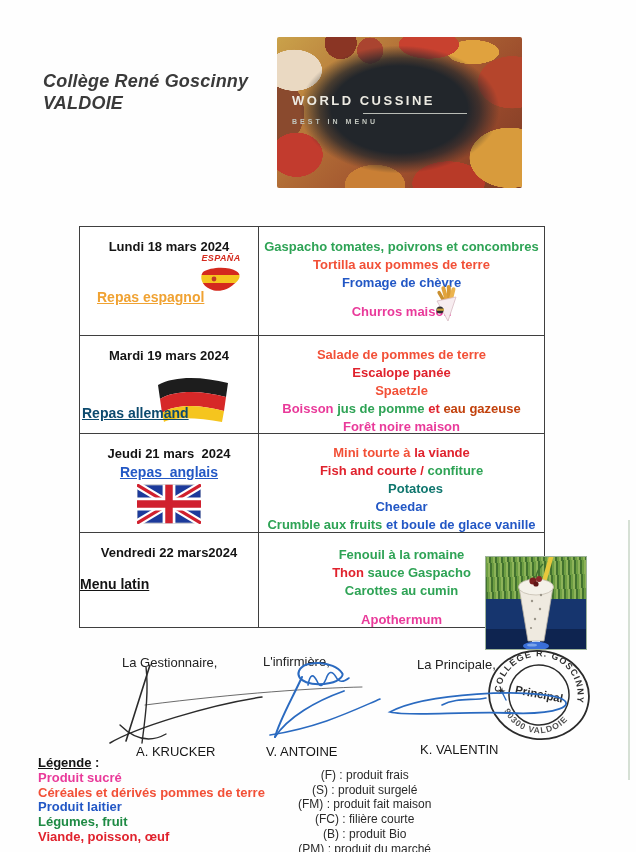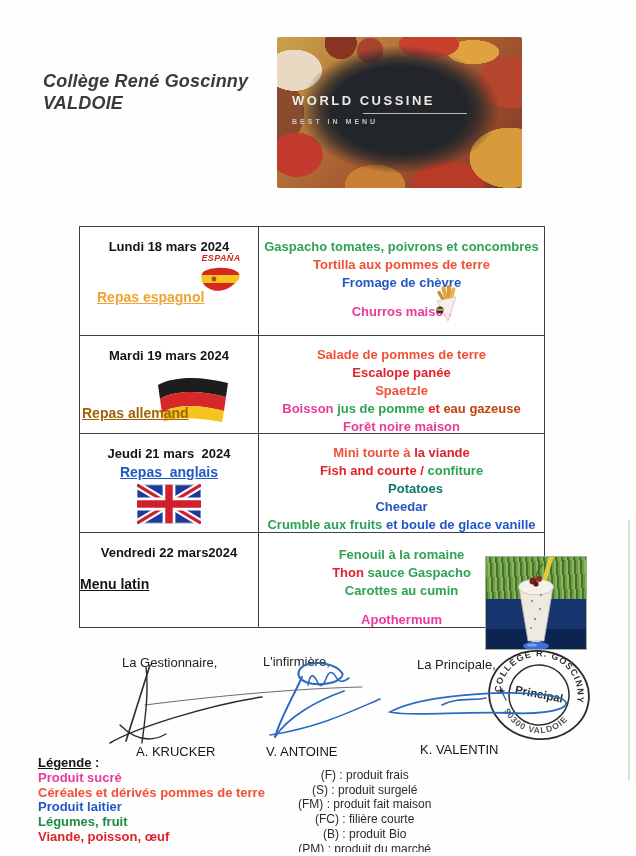--- a/index.html
+++ b/index.html
@@ -149,21 +149,21 @@
     <div class="menu-row r1">
       <div class="cell-left">
         <div class="date">Mardi 19 mars 2024</div>
         <div class="de-flag">
           <svg width="88" height="50" viewBox="0 0 88 50">
             <path d="M10,13 C28,3 56,5 80,11 L78,25 C56,19 28,17 12,27 Z" fill="#1d1d1d"></path>
             <path d="M12,27 C28,17 56,19 78,25 L76,39 C54,33 28,31 14,41 Z" fill="#d62828"></path>
             <path d="M14,41 C28,31 54,33 76,39 L74,50 C52,46 27,44 16,50 Z" fill="#f5c51e"></path>
           </svg>
         </div>
-        <div class="meal-label lbl-de" style="color: #a16207;">Repas allemand</div>
+        <div class="meal-label lbl-de" style="color: #0c4a6e;">Repas allemand</div>
       </div>
       <div class="cell-right">
         <div class="menu-lines">
             <div class="menu-line"><span style="color: rgb(242, 80, 55);">Salade de pommes de terre</span></div>
             <div class="menu-line"><span style="color: rgb(224, 34, 45);">Escalope panée</span></div>
             <div class="menu-line"><span style="color: rgb(242, 80, 55);">Spaetzle</span></div>
             <div class="menu-line"><span style="color: rgb(233, 58, 154);">Boisson </span><span style="color: rgb(46, 163, 85);">jus de pomme </span><span style="color: rgb(224, 34, 45);">et </span><span style="color: #c2410c;">eau gazeuse</span></div>
             <div class="menu-line"><span style="color: rgb(233, 58, 154);">Forêt noire maison</span></div>
           </div>
       </div>

